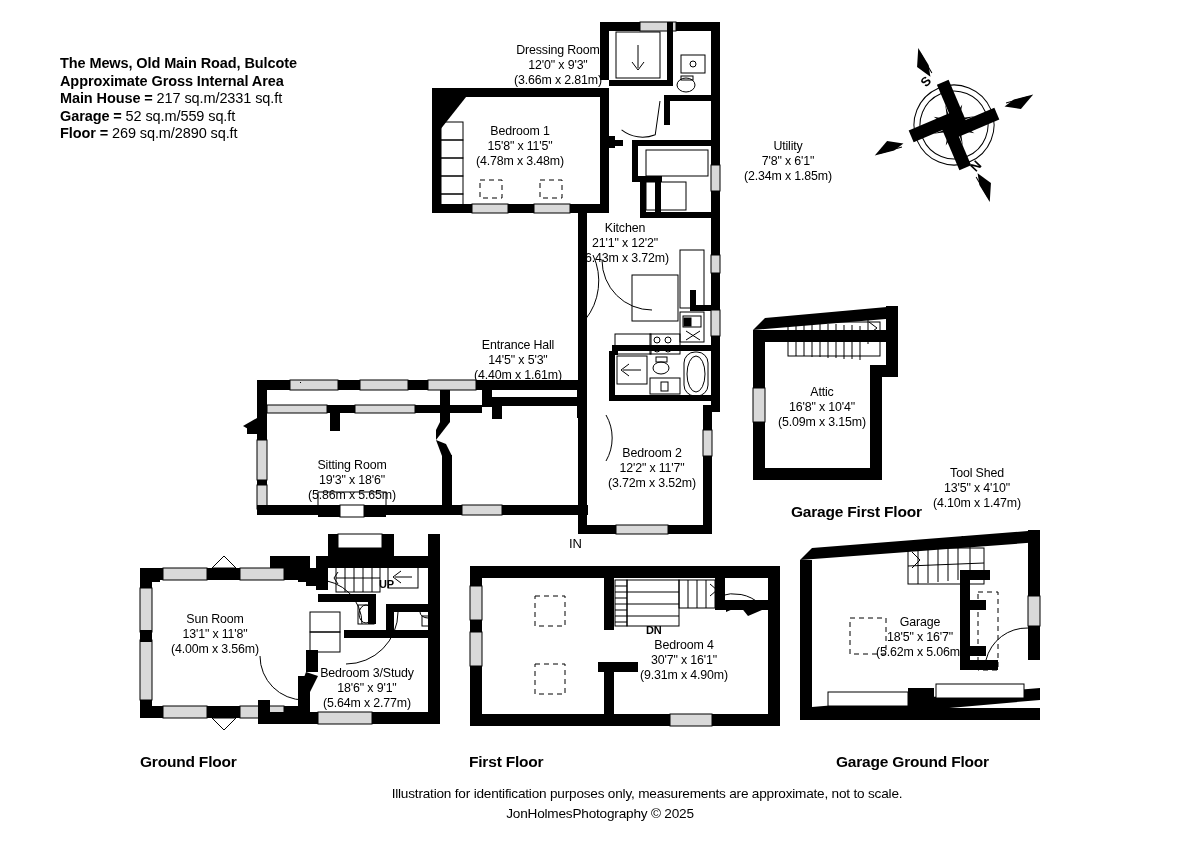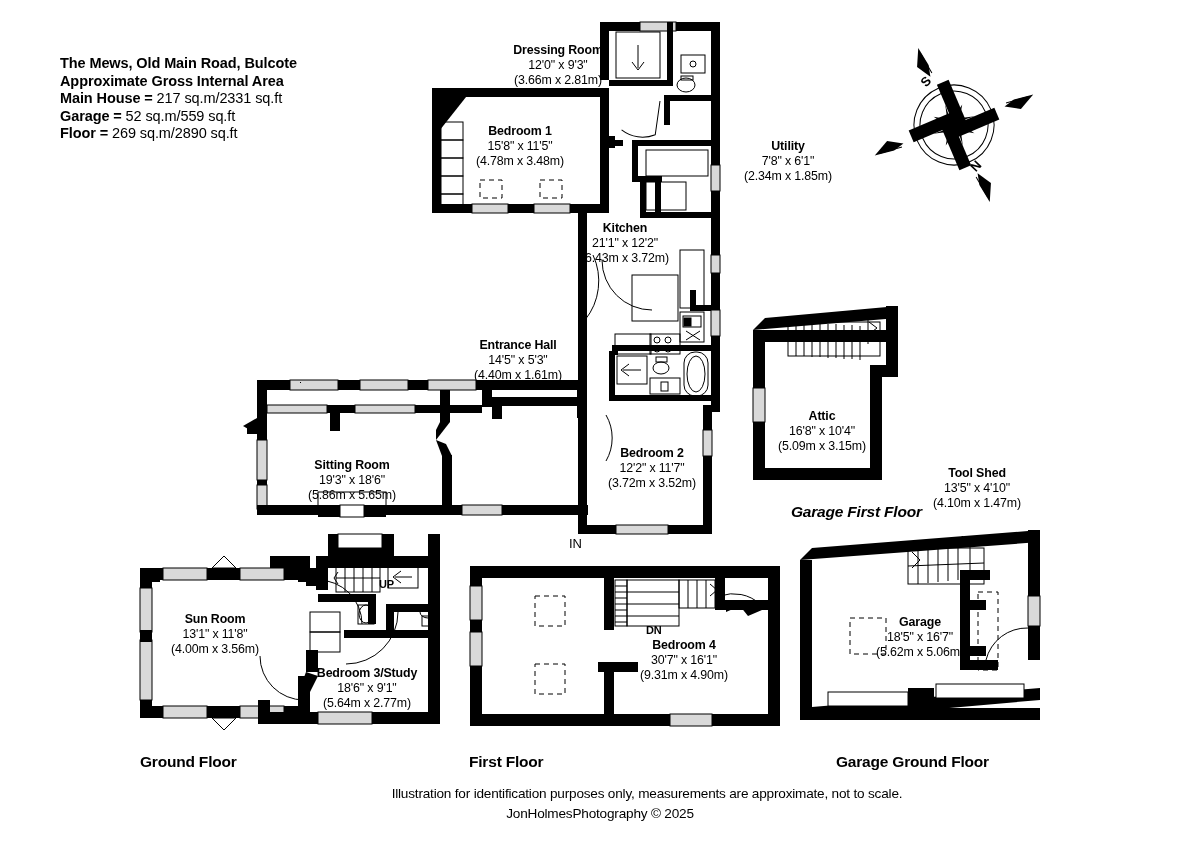--- a/index.html
+++ b/index.html
@@ -9,21 +9,21 @@
   .stage{position:absolute;left:0;top:0;width:1200px;height:848px;}
 
   
   .hdr{position:absolute;left:60px;top:55px;width:330px;
        font-weight:bold;font-size:14.5px;line-height:17.5px;letter-spacing:-0.1px;}
   .hdr .ln{white-space:nowrap;}
   .hdr .nb{font-weight:normal;}
 
   .rlabel{position:absolute;text-align:center;font-size:12.4px;line-height:15px;
           white-space:nowrap;letter-spacing:-0.15px;}
-  .rlabel .nm{display:block;font-weight:bold;}
+  .rlabel .nm{display:block;}
   .rlabel .d1{display:block;}
   .rlabel .d2{display:block;}
 
   .floortitle{position:absolute;font-weight:bold;font-size:15.5px;white-space:nowrap;
               letter-spacing:-0.2px;}
   .foot{position:absolute;width:1200px;text-align:center;font-size:13.6px;
         letter-spacing:-0.2px;}
   .tiny{position:absolute;font-size:11px;font-weight:bold;letter-spacing:-0.2px;}
   .tinyn{position:absolute;font-size:13px;letter-spacing:-0.2px;}
 
@@ -538,21 +538,21 @@
     <span class="d1">18'6" x 9'1"</span>
     <span class="d2">(5.64m x 2.77m)</span>
   </div>
 
   <div class="rlabel" style="left:610px;top:638px;width:148px;">
     <span class="nm">Bedroom 4</span>
     <span class="d1">30'7" x 16'1"</span>
     <span class="d2">(9.31m x 4.90m)</span>
   </div>
 
-  <div class="rlabel" style="left:748px;top:385px;width:148px;margin-top:24px;">
+  <div class="rlabel" style="left:748px;top:385px;width:148px;">
     <span class="nm">Attic</span>
     <span class="d1">16'8" x 10'4"</span>
     <span class="d2">(5.09m x 3.15m)</span>
   </div>
 
   <div class="rlabel" style="left:903px;top:466px;width:148px;">
     <span class="nm">Tool Shed</span>
     <span class="d1">13'5" x 4'10"</span>
     <span class="d2">(4.10m x 1.47m)</span>
   </div>
@@ -564,19 +564,19 @@
   </div>
 
   <div class="tiny" style="left:379px;top:578px;">UP</div>
   <div class="tiny" style="left:961px;top:534px;">UP</div>
   <div class="tiny" style="left:646px;top:624px;">DN</div>
   <div class="tiny" style="left:779px;top:332px;">DN</div>
   <div class="tinyn" style="left:569px;top:536px;">IN</div>
 
   <div class="floortitle" style="left:140px;top:753px;">Ground Floor</div>
   <div class="floortitle" style="left:469px;top:753px;">First Floor</div>
-  <div class="floortitle" style="left:791px;top:503px;font-style:italic;">Garage First Floor</div>
+  <div class="floortitle" style="left:791px;top:503px;">Garage First Floor</div>
   <div class="floortitle" style="left:836px;top:753px;">Garage Ground Floor</div>
 
   <div class="foot" style="left:0;top:786px;padding-left:47px;">Illustration for identification purposes only, measurements are approximate, not to scale.</div>
   <div class="foot" style="left:0;top:806px;">JonHolmesPhotography © 2025</div>
 
 </div>
 
 </body></html>

